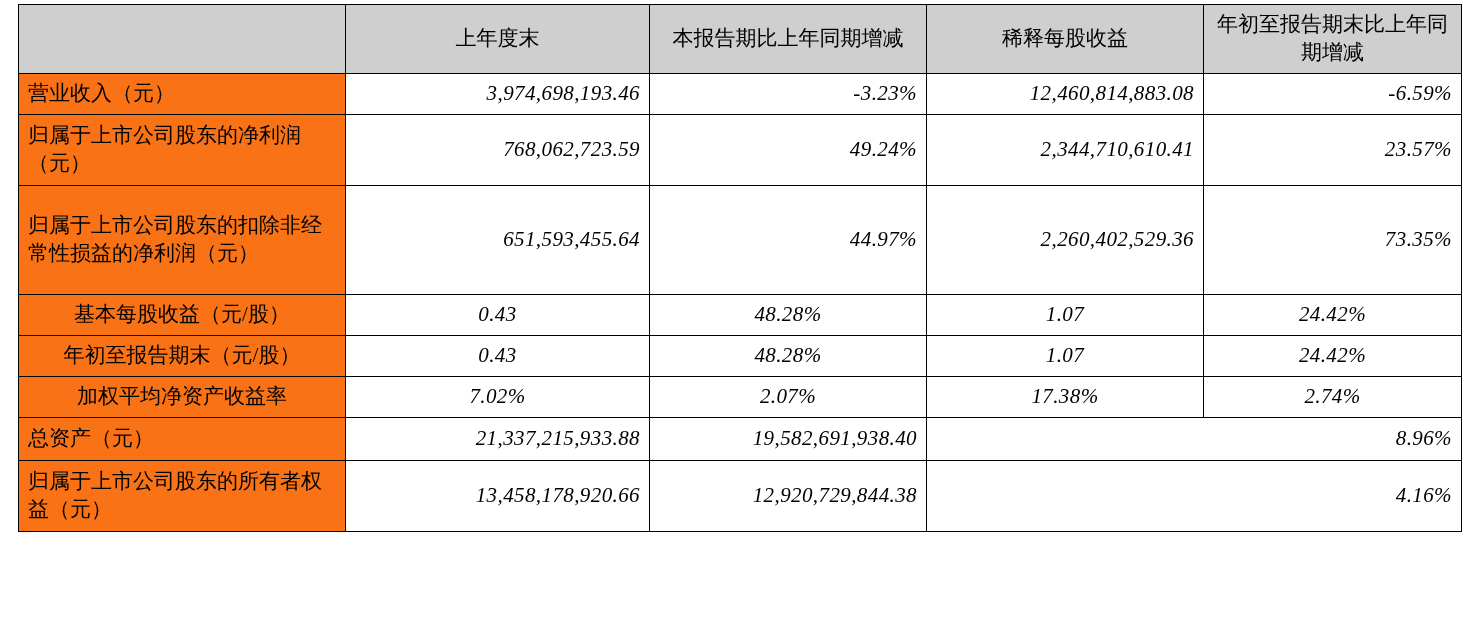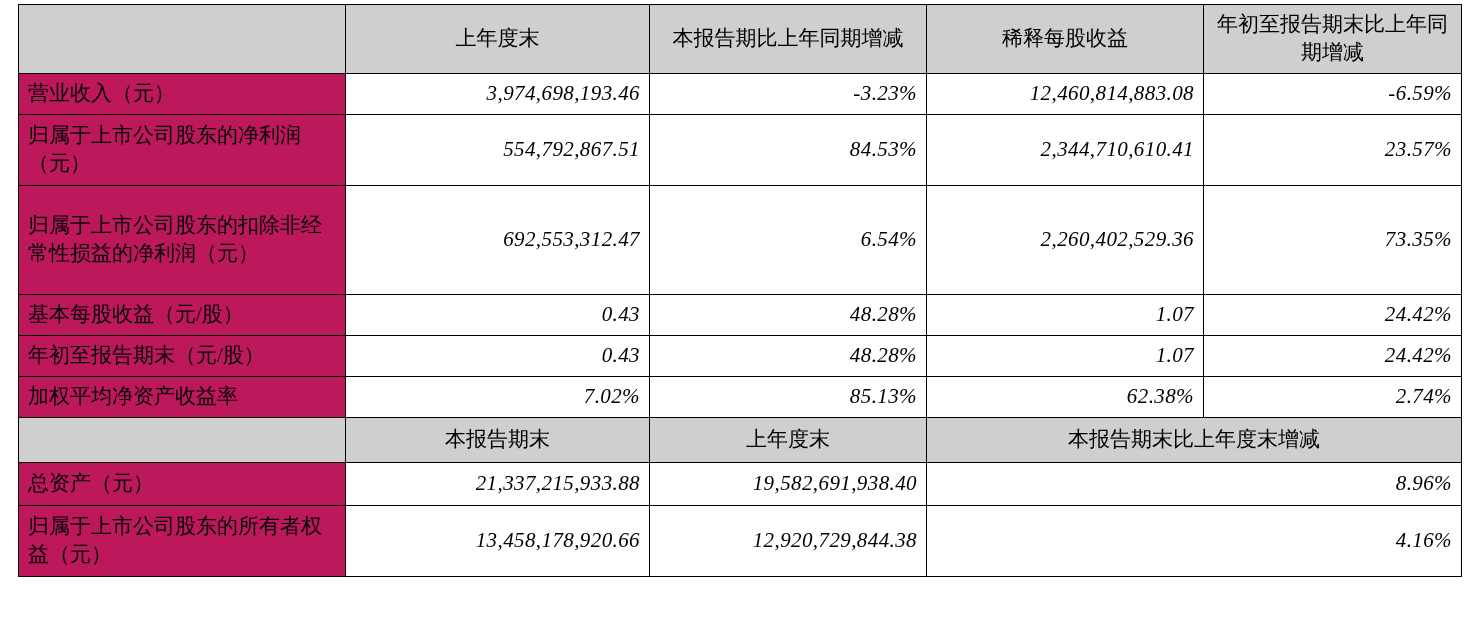--- a/index.html
+++ b/index.html
@@ -37,39 +37,39 @@
   .col-a { width: 304px; }
   .col-b { width: 277px; }
   .col-c { width: 277px; }
   .col-d { width: 258px; }
 
   .hdr {
     background: #cfcfcf;
     text-align: center;
   }
   .lbl {
-    background: #be185d;
+    background: #f97316;
     text-align: left;
   }
   .num {
     text-align: right;
     font-family: "Liberation Serif", "DejaVu Serif", serif;
     letter-spacing: 0.4px;
     font-style: italic;
   }
   .dash {
     background: #cfcfcf;
     text-align: center;
   }
   .h-row td { height: 60px; }
   .r1 td { height: 32px; }
   .r2 td { height: 62px; }
   .r3 td { height: 100px; }
   .r4 td { height: 72px; }
-  .r5 td { height: 32px; }
+  .r5 td { height: 32px; text-align: center; }
   .r8 td { height: 36px; }
   .r9 td { height: 34px; }
   .r10 td { height: 62px; }
 </style>
 </head>
 <body>
 
 <div class="sheet">
   <table class="fin">
     <colgroup>
@@ -91,30 +91,30 @@
       <tr class="r1">
         <td class="lbl">营业收入（元）</td>
         <td class="num">3,974,698,193.46</td>
         <td class="num">-3.23%</td>
         <td class="num">12,460,814,883.08</td>
         <td class="num">-6.59%</td>
       </tr>
 
       <tr class="r2">
         <td class="lbl">归属于上市公司股东的净利润（元）</td>
-        <td class="num">554,792,867.51</td>
-        <td class="num">84.53%</td>
+        <td class="num">768,062,723.59</td>
+        <td class="num">49.24%</td>
         <td class="num">2,344,710,610.41</td>
         <td class="num">23.57%</td>
       </tr>
 
       <tr class="r3">
         <td class="lbl">归属于上市公司股东的扣除非经常性损益的净利润（元）</td>
-        <td class="num">692,553,312.47</td>
-        <td class="num">6.54%</td>
+        <td class="num">651,593,455.64</td>
+        <td class="num">44.97%</td>
         <td class="num">2,260,402,529.36</td>
         <td class="num">73.35%</td>
       </tr>
 
 
       <tr class="r5">
         <td class="lbl">基本每股收益（元/股）</td>
         <td class="num">0.43</td>
         <td class="num">48.28%</td>
         <td class="num">1.07</td>
@@ -125,31 +125,25 @@
         <td class="lbl">年初至报告期末（元/股）</td>
         <td class="num">0.43</td>
         <td class="num">48.28%</td>
         <td class="num">1.07</td>
         <td class="num">24.42%</td>
       </tr>
 
       <tr class="r5">
         <td class="lbl">加权平均净资产收益率</td>
         <td class="num">7.02%</td>
-        <td class="num">85.13%</td>
-        <td class="num">62.38%</td>
+        <td class="num">2.07%</td>
+        <td class="num">17.38%</td>
         <td class="num">2.74%</td>
       </tr>
 
-      <tr class="r8">
-        <td class="hdr"></td>
-        <td class="hdr">本报告期末</td>
-        <td class="hdr">上年度末</td>
-        <td class="hdr" colspan="2">本报告期末比上年度末增减</td>
-      </tr>
 
       <tr class="r9">
         <td class="lbl">总资产（元）</td>
         <td class="num">21,337,215,933.88</td>
         <td class="num">19,582,691,938.40</td>
         <td class="num" colspan="2">8.96%</td>
       </tr>
 
       <tr class="r10">
         <td class="lbl">归属于上市公司股东的所有者权益（元）</td>

